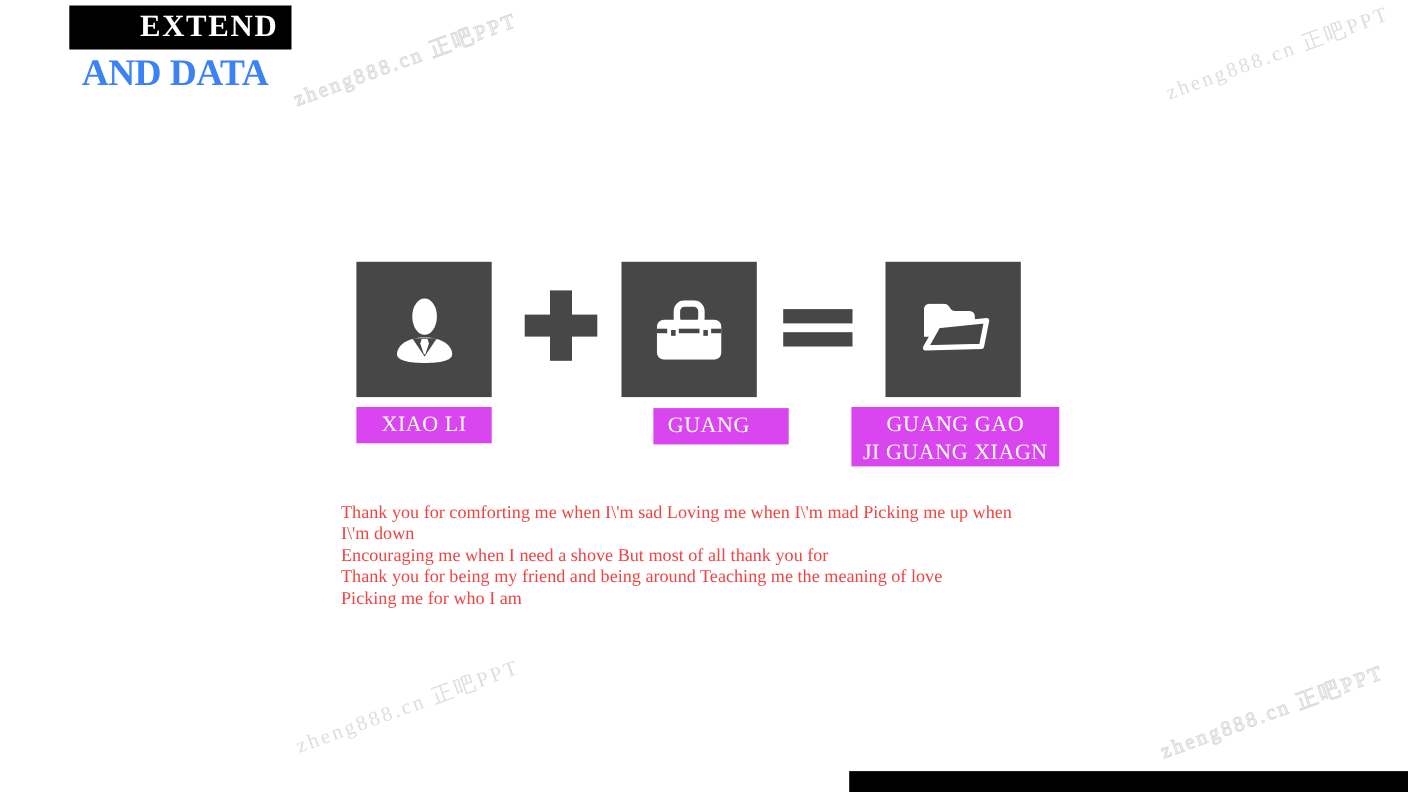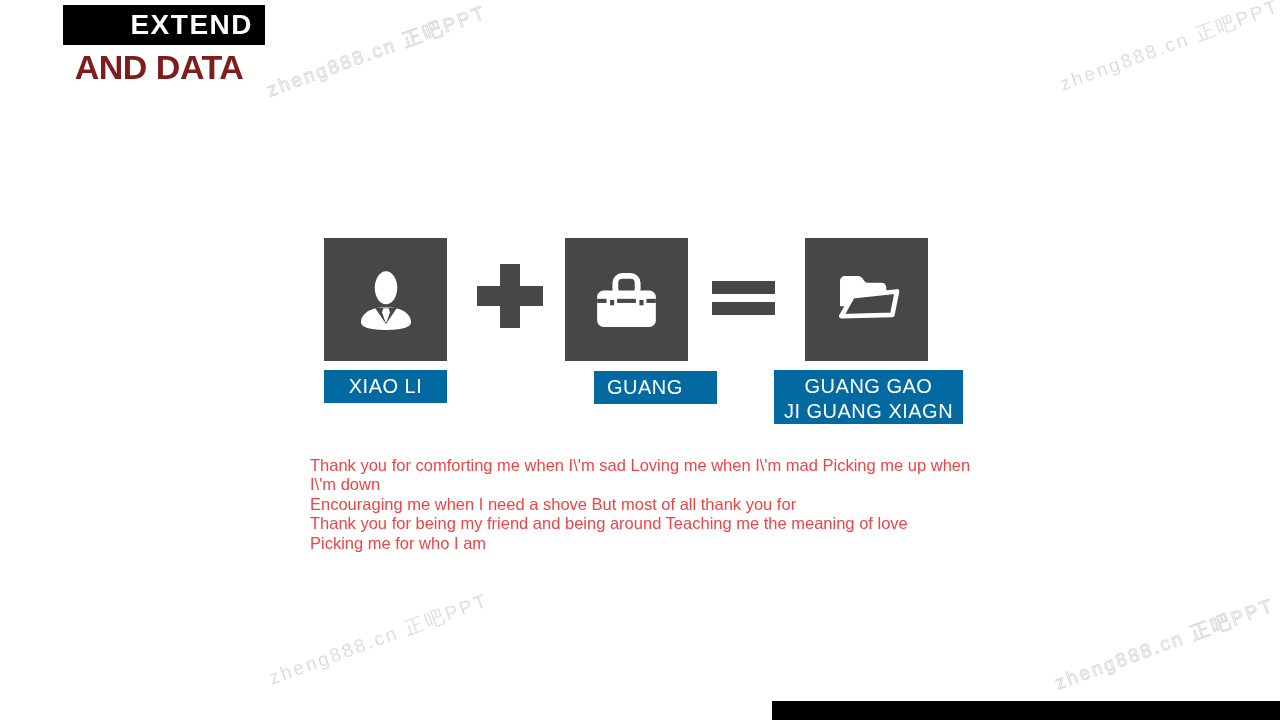--- a/index.html
+++ b/index.html
@@ -1,33 +1,33 @@
 <!DOCTYPE html>
 <html><head>
 <meta charset="utf-8">
 <style>
   * { margin:0; padding:0; box-sizing:border-box; }
   html,body { background:#ffffff; }
   .slide {
     position:relative; width:1280px; height:720px; background:#ffffff;
-    overflow:hidden; font-family:Liberation Sans, sans-serif;
+    overflow:hidden; font-family:Liberation Serif, serif;
   }
 
   
   .title-box {
     position:absolute; left:63px; top:5px; width:202px; height:40px;
     background:#000000; display:flex; align-items:center; justify-content:flex-end;
     padding-right:12px;
   }
   .title-text {
     color:#ffffff; font-size:28px; font-weight:700; letter-spacing:1.5px;
   }
   .subtitle-text {
     position:absolute; left:63px; top:48px; width:192px; text-align:center;
-    color:#7f1d1d; font-size:34px; font-weight:700; letter-spacing:-0.5px;
+    color:#3b82f6; font-size:34px; font-weight:700; letter-spacing:-0.5px;
     white-space:nowrap;
   }
 
   
   .wm {
     position:absolute; font-size:19px; letter-spacing:2.5px; white-space:nowrap;
     transform:rotate(-20deg); transform-origin:0 50%; pointer-events:none;
   }
   .wm-plain  { color:#dedede; }
   .wm-outline{ color:#fbfbfb; -webkit-text-stroke:1px #dcdcdc; }
@@ -48,21 +48,21 @@
   
   .plus { position:absolute; left:477px; top:264px; width:66px; height:64px; }
   .plus::before { content:""; position:absolute; left:0; top:22px; width:66px; height:20px; background:#474747; }
   .plus::after  { content:""; position:absolute; left:23px; top:0; width:20px; height:64px; background:#474747; }
   .equals { position:absolute; left:712px; top:281px; width:63px; height:33px; }
   .equals::before { content:""; position:absolute; left:0; top:0;  width:63px; height:13px; background:#474747; }
   .equals::after  { content:""; position:absolute; left:0; top:21px; width:63px; height:13px; background:#474747; }
 
   
   .lbl {
-    position:absolute; background:#0369a1; color:#ffffff;
+    position:absolute; background:#d946ef; color:#ffffff;
     display:flex; align-items:center; justify-content:center;
     font-size:20px; letter-spacing:0.5px; white-space:nowrap;
   }
   #lbl-1 { left:324px; top:370px; width:123px; height:33px; }
   #lbl-2 { left:565px; top:371px; width:123px; height:33px; justify-content:flex-start; padding-left:13px;margin-left:29px; }
   #lbl-3 { left:774px; top:370px; width:189px; height:54px; flex-direction:column; line-height:25px;justify-content:flex-end; }
 
   
   .body-text {
     position:absolute; left:310px; top:456px; color:#ef4444;

